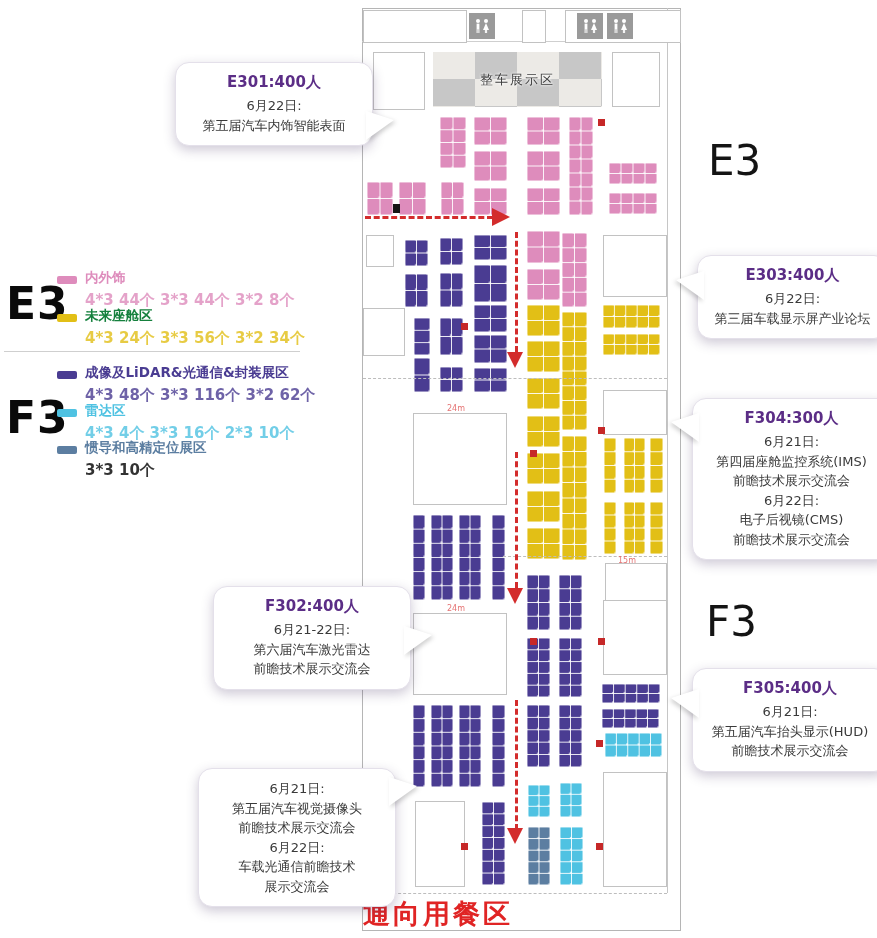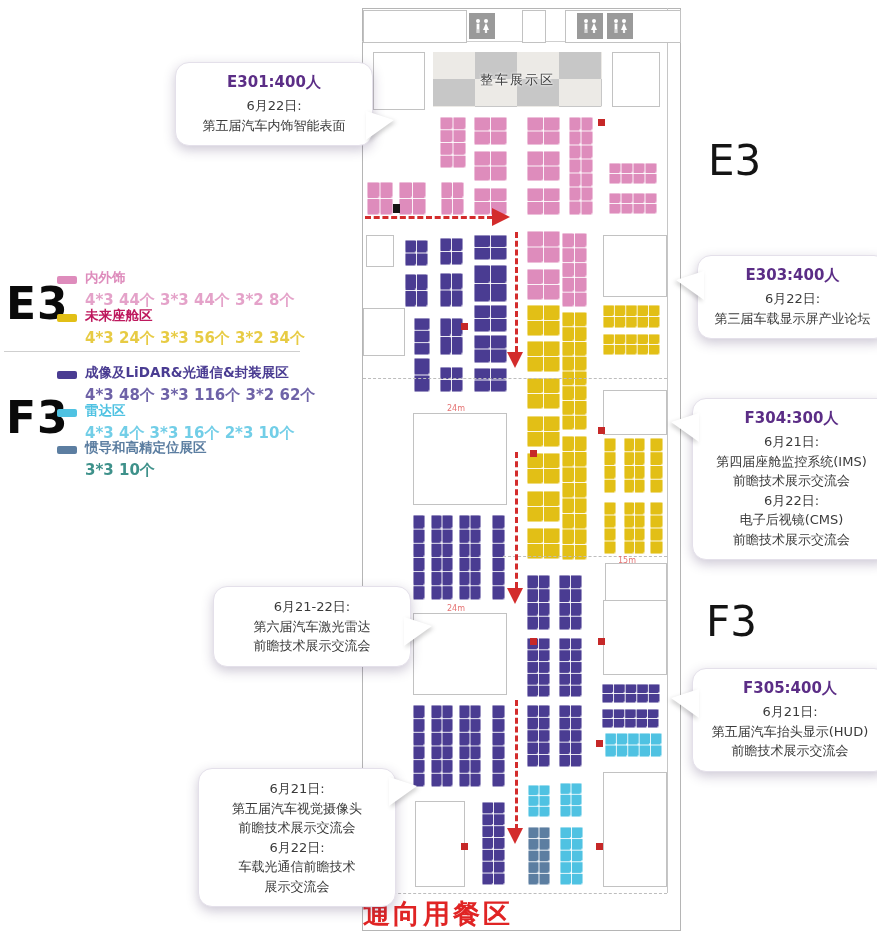--- a/index.html
+++ b/index.html
@@ -68,34 +68,34 @@
   <div class="abs" style="left:0;top:0;width:320px;height:500px;">
     <div class="abs lg-big" style="left:6px;top:282px;">E3</div>
     <div class="abs lg-big" style="left:6px;top:396px;">F3</div>
     <div class="abs" id="legend-divider"></div>
 
     <div class="abs lg-chip" style="left: 57px; top: 276px; background: rgb(222, 140, 188);"></div>
     <div class="abs lg-label" style="left: 85px; top: 269px; color: rgb(222, 140, 188);">内外饰</div>
     <div class="abs lg-counts" style="left: 85px; top: 291px; color: rgb(222, 140, 188);">4*3 44个   3*3 44个    3*2 8个</div>
 
     <div class="abs lg-chip" style="left: 57px; top: 314px; background: rgb(226, 191, 22);"></div>
-    <div class="abs lg-label" style="left: 85px; top: 307px; color: #be185d;">未来座舱区</div>
+    <div class="abs lg-label" style="left: 85px; top: 307px; color: #15803d;">未来座舱区</div>
     <div class="abs lg-counts" style="left: 85px; top: 329px; color: rgb(226, 191, 22);">4*3 24个   3*3 56个    3*2 34个</div>
 
     <div class="abs lg-chip" style="left: 57px; top: 371px; background: rgb(74, 60, 146);"></div>
     <div class="abs lg-label" style="left: 85px; top: 364px; color: rgb(74, 60, 146);">成像及LiDAR&amp;光通信&amp;封装展区</div>
     <div class="abs lg-counts" style="left: 85px; top: 386px; color: rgb(74, 60, 146);">4*3 48个  3*3 116个  3*2 62个</div>
 
     <div class="abs lg-chip" style="left: 57px; top: 409px; background: rgb(79, 194, 226);"></div>
     <div class="abs lg-label" style="left: 85px; top: 402px; color: rgb(79, 194, 226);">雷达区</div>
     <div class="abs lg-counts" style="left: 85px; top: 424px; color: rgb(79, 194, 226);">4*3   4个    3*3 16个     2*3 10个</div>
 
     <div class="abs lg-chip" style="left: 57px; top: 446px; background: rgb(92, 126, 161);"></div>
     <div class="abs lg-label" style="left: 85px; top: 439px; color: rgb(92, 126, 161);">惯导和高精定位展区</div>
-    <div class="abs lg-counts" style="left: 85px; top: 461px; color: #0f766e;">3*3 10个</div>
+    <div class="abs lg-counts" style="left: 85px; top: 461px; color: #000000;">3*3 10个</div>
   </div>
 
   <div id="floorplan" class="abs" style="left:0;top:0;width:877px;height:938px;">
     <div class="abs" id="hall-outer"></div>
     <div class="abs" id="hall-right-inner"></div>
     <div class="abs" id="top-band"></div>
 
     <div class="abs" id="vehicle-area">
       <span id="vehicle-label">整车展示区</span>
     </div>
@@ -265,20 +265,21 @@
       <div class="co-title">F304:300人</div>
       <span class="co-line">6月21日:</span>
       <span class="co-line">第四届座舱监控系统(IMS)</span>
       <span class="co-line">前瞻技术展示交流会</span>
       <span class="co-line">6月22日:</span>
       <span class="co-line">电子后视镜(CMS)</span>
       <span class="co-line">前瞻技术展示交流会</span>
       <div class="tail tail-left" style="top: 9%;"></div>
     </div>
     <div class="callout" style="left: 213px; top: 586px; width: 180px;">
+      <div class="co-title">F302:400人</div>
       <span class="co-line">6月21-22日:</span>
       <span class="co-line">第六届汽车激光雷达</span>
       <span class="co-line">前瞻技术展示交流会</span>
       <div class="tail tail-right" style="top: 38%;"></div>
     </div>
     <div class="callout" style="left: 692px; top: 668px; width: 178px;">
       <div class="co-title">F305:400人</div>
       <span class="co-line">6月21日:</span>
       <span class="co-line">第五届汽车抬头显示(HUD)</span>
       <span class="co-line">前瞻技术展示交流会</span>

